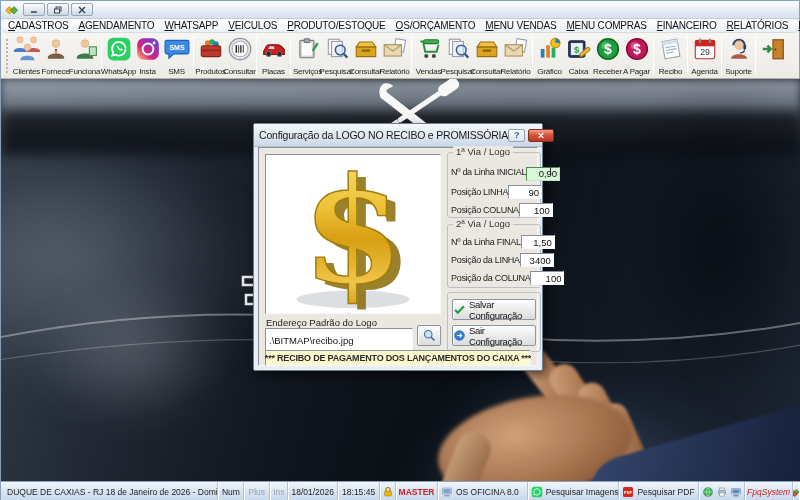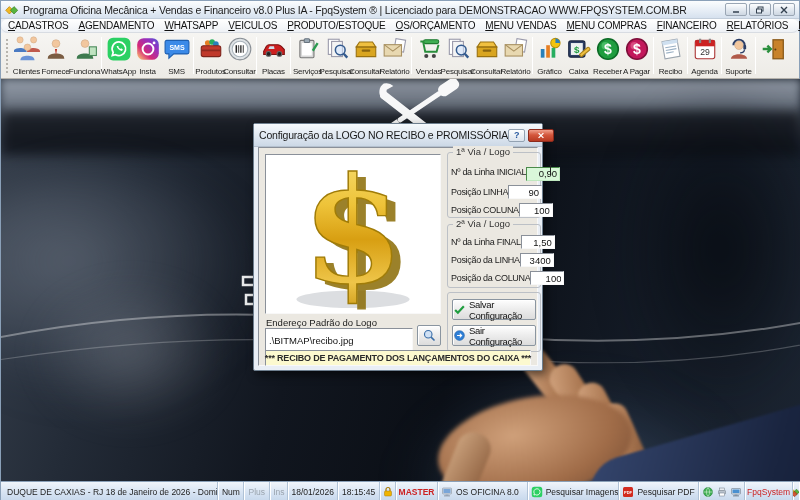--- a/index.html
+++ b/index.html
@@ -120,36 +120,35 @@
   .sb-date { width:50px; justify-content:center; }
   .sb-time { width:42px; justify-content:center; }
   .sb-lock { width:16px; justify-content:center; }
   .sb-lock svg { margin:0; }
   .sb-master { width:42px; justify-content:center; color:#cc2222; font-weight:bold; }
   .sb-os { width:90px; }
   .sb-imgs { width:92px; }
   .sb-pdf { width:80px; }
   .sb-tools { width:46px; justify-content:center; gap:2px; }
   .sb-tools svg { margin:0; }
-  .sb-brand { width:48px; justify-content:center; color:#cc2222; }
+  .sb-brand { width:48px; justify-content:center; color:#cc2222;font-style:italic; }
   .sb-last { flex:1; justify-content:center; border-right:none; }
 </style>
 </head>
 <body>
 
 <div id="app">
 
   <div class="titlebar">
     <span class="app-ico">
       <svg viewBox="0 0 24 24">
           <rect x="3" y="8" width="9" height="9" transform="rotate(-45 7.5 12.5)" fill="#f2b824" stroke="#b07b00"></rect>
           <rect x="11" y="8" width="9" height="9" transform="rotate(-45 15.5 12.5)" fill="#57b33e" stroke="#2f7a1e"></rect>
         </svg>
     </span>
-    <span class="ttl">Programa Oficina Mecânica + Vendas e Financeiro v8.0 Plus IA - FpqSystem ® | Licenciado para  DEMONSTRACAO WWW.FPQSYSTEM.COM.BR</span>
     <span class="win-btns">
       <span class="win-btn">
           <svg viewBox="0 0 10 8">
             <line x1="2" y1="6" x2="8" y2="6" stroke="#33414f" stroke-width="1.5"></line>
           </svg>
         </span>
       <span class="win-btn">
           <svg viewBox="0 0 10 8">
             <rect x="3" y="1" width="5" height="4" fill="none" stroke="#33414f"></rect>
             <rect x="1.5" y="3" width="5" height="4" fill="#e8eef5" stroke="#33414f"></rect>

